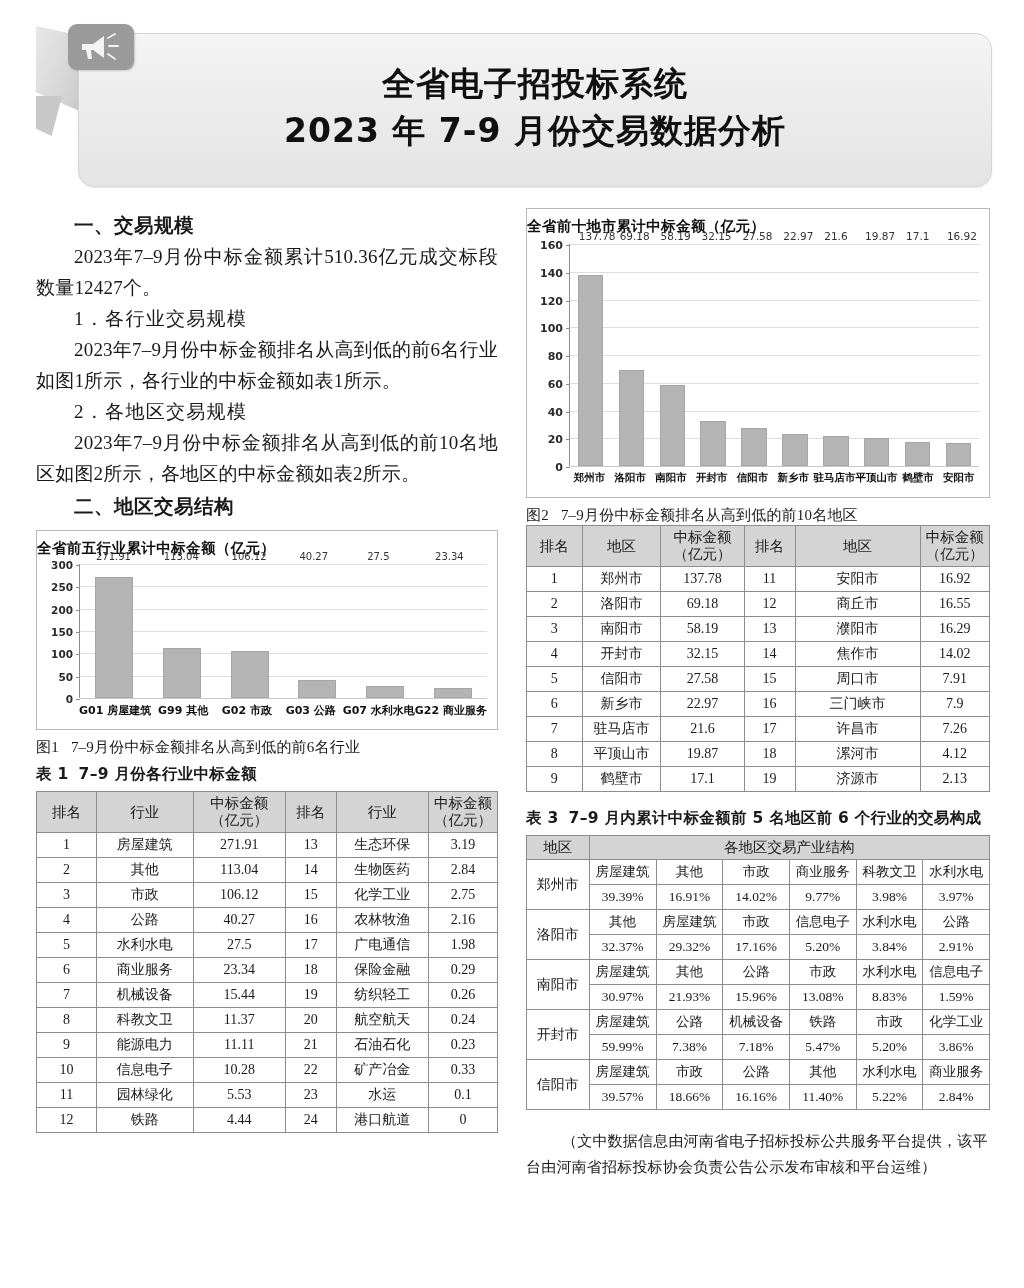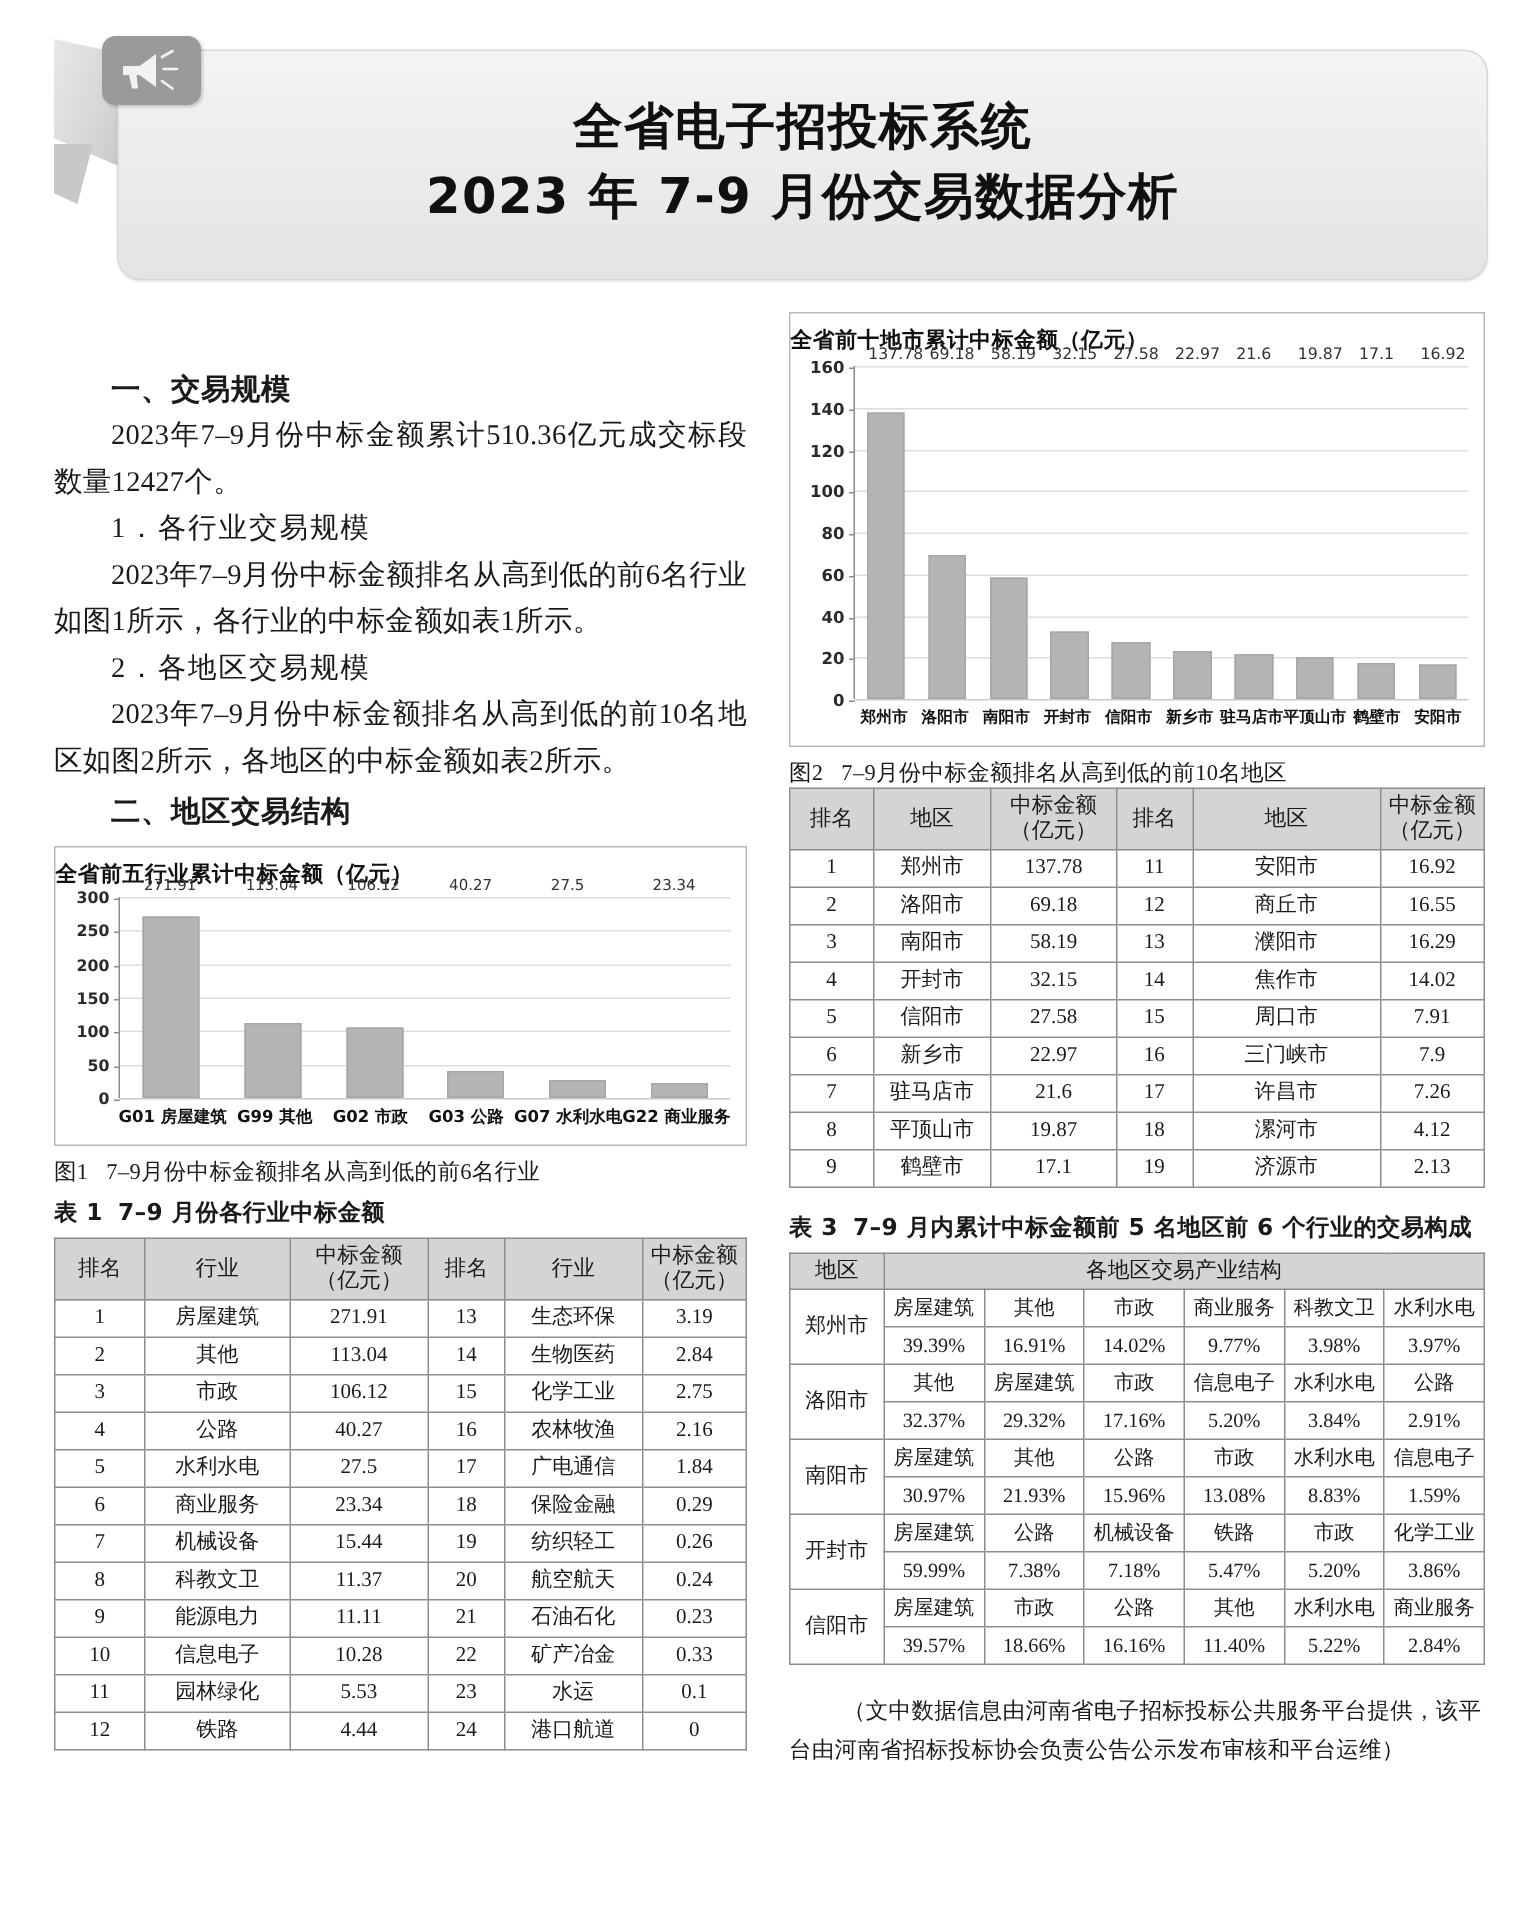--- a/index.html
+++ b/index.html
@@ -74,21 +74,20 @@
     letter-spacing: 1px;
     color: #101010;
     white-space: pre-line;
   }
 
   
   .col-left {
     position: absolute;
     left: 36px; top: 208px;
     width: 462px;
-    margin-top: 34px;
   }
   .col-right {
     position: absolute;
     left: 526px; top: 208px;
     width: 464px;
   }
 
   
   h2.section {
     font-family: "DejaVu Sans", sans-serif;
@@ -424,21 +423,21 @@
           <td>16</td>
           <td>农林牧渔</td>
           <td>2.16</td>
         </tr>
         <tr>
           <td>5</td>
           <td>水利水电</td>
           <td>27.5</td>
           <td>17</td>
           <td>广电通信</td>
-          <td>1.84</td>
+          <td>1.98</td>
         </tr>
         <tr>
           <td>6</td>
           <td>商业服务</td>
           <td>23.34</td>
           <td>18</td>
           <td>保险金融</td>
           <td>0.29</td>
         </tr>
         <tr>

